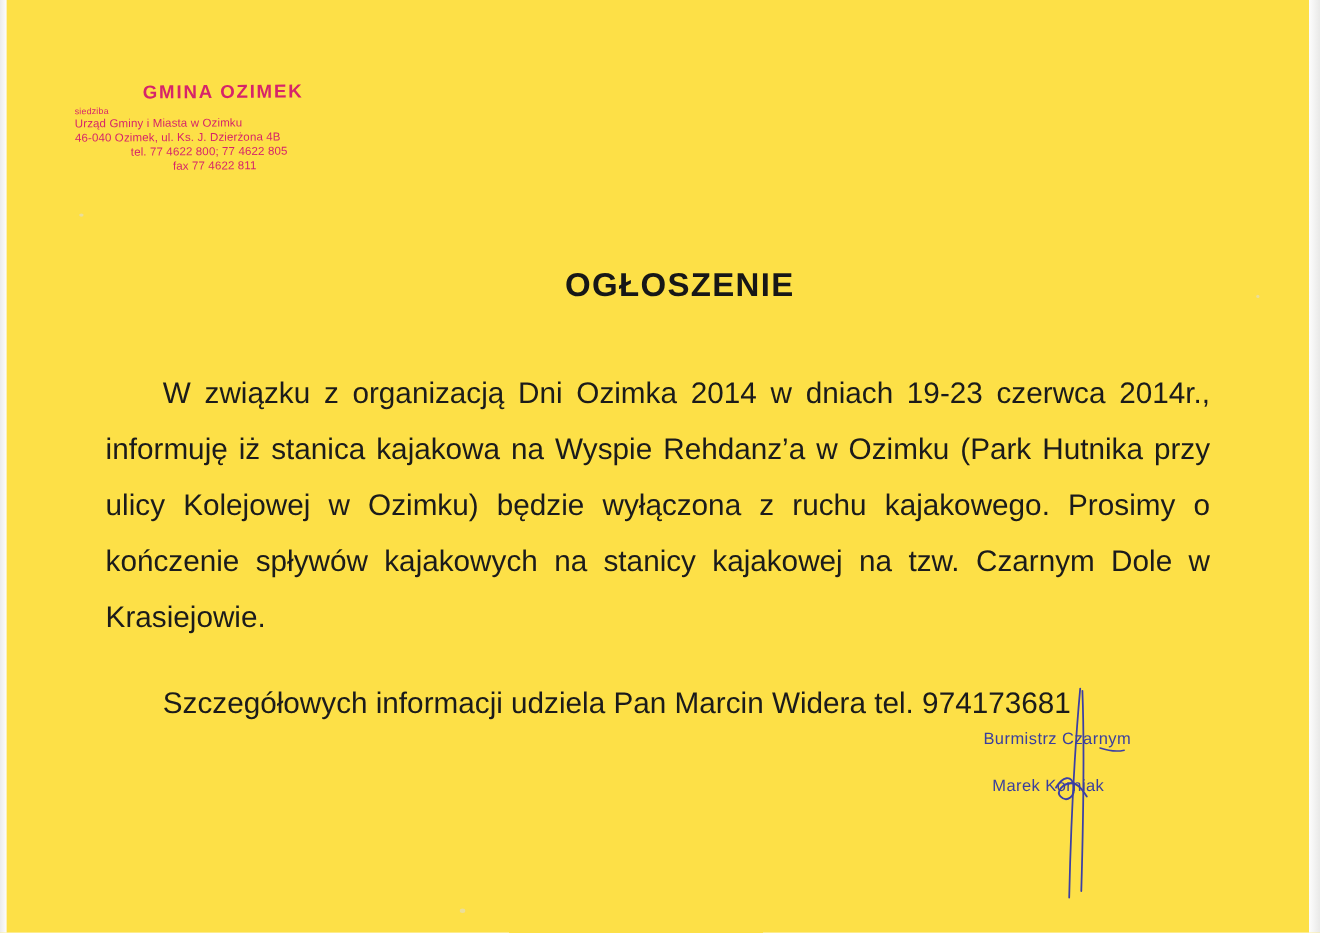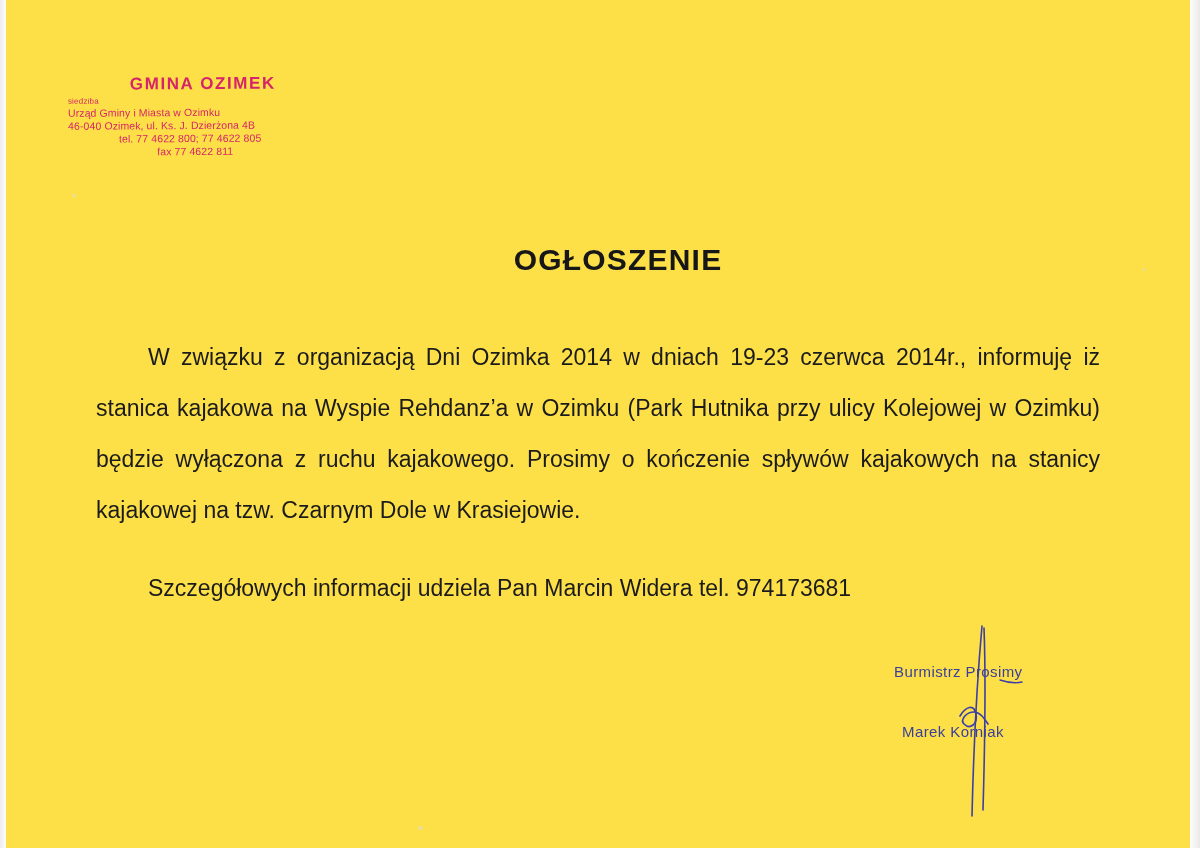--- a/index.html
+++ b/index.html
@@ -80,21 +80,21 @@
     letter-spacing: 1.2px;
     color: #171717;
     padding-left: 36px;
   }
 
   .body-block {
     position: absolute;
     left: 96px;
     top: 332px;
     width: 1004px;
-    font-size: 23px;
+    font-size: 27px;
     line-height: 51px;
     color: #1b1b1b;
   }
   .para {
     text-align: justify;
     text-justify: inter-word;
     margin: 0;
   }
   .para.first {
     text-indent: 52px;
@@ -110,21 +110,21 @@
     position: absolute;
     left: 880px;
     top: 660px;
     width: 220px;
     color: #3a3f9e;
     font-size: 15px;
     line-height: 1.55;
     letter-spacing: .4px;
   }
   .signature .sig-role { margin-left: 14px; }
-  .signature .sig-name { margin-left: 22px; margin-top: 37px; }
+  .signature .sig-name { margin-left: 22px; margin-top: 20px; }
 
   
   .pen {
     position: absolute;
     pointer-events: none;
   }
   .pen-stroke {
     stroke: #3b3fa6;
     fill: none;
     stroke-linecap: round;
@@ -164,17 +164,17 @@
   </div>
 
   <svg class="pen" style="left:940px; top:620px; width:140px; height:210px;" viewBox="0 0 140 210">
     <path class="pen-stroke" stroke-width="1.6" d="M42 6 C38 50, 34 110, 32 196"></path>
     <path class="pen-stroke" stroke-width="1.6" d="M44 8 C46 60, 45 120, 43 190"></path>
     <path class="pen-stroke" stroke-width="1.7" d="M20 96 C26 86, 34 84, 36 94 C38 104, 30 110, 24 104 C20 100, 26 92, 34 92 C40 92, 44 98, 48 104"></path>
     <path class="pen-stroke" stroke-width="1.4" d="M60 60 C66 62, 74 64, 82 62"></path>
   </svg>
 
   <div class="signature">
-    <div class="sig-role">Burmistrz Prosimy</div>
+    <div class="sig-role">Burmistrz Czarnym</div>
     <div class="sig-name">Marek Korniak</div>
   </div>
 
 </div>
 
 </body></html>

